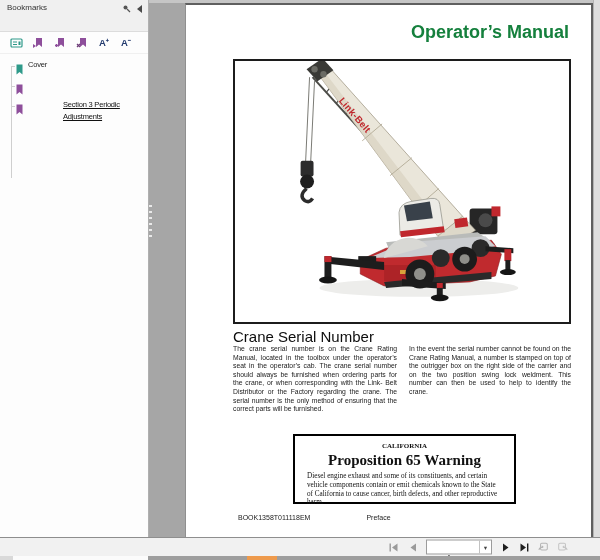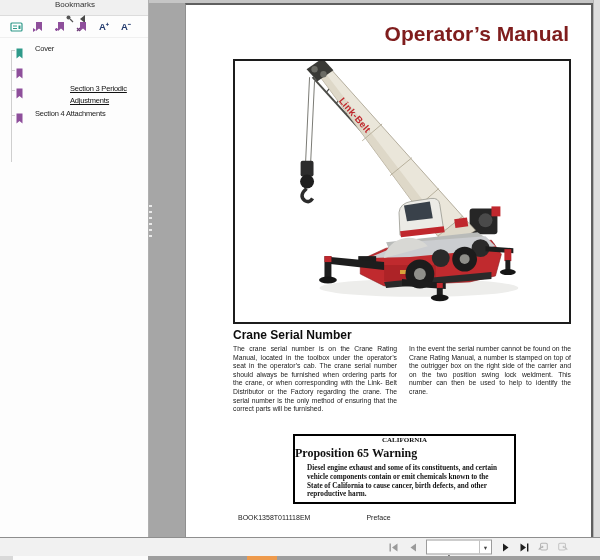--- a/index.html
+++ b/index.html
@@ -3,59 +3,59 @@
 <meta charset="utf-8">
 <style>
   html,body{margin:0;padding:0;width:600px;height:560px;overflow:hidden;
     font-family:"Liberation Sans",sans-serif;background:#a6a6a6;}
   .app{position:absolute;inset:0;width:600px;height:560px;}
 
   
   .bm-panel{position:absolute;left:0;top:0;width:148px;bottom:22px;background:#fdfdfd;
     border-right:1px solid #b0b0b0;z-index:4;}
   .bm-header{height:15px;background:#f0f0f0;border-bottom:1px solid #dcdcdc;
-    display:flex;align-items:center;padding:0 5px 0 7px;flex-direction:column;}
+    display:flex;align-items:center;padding:0 5px 16px 7px;}
   .bm-header-title{font-size:8px;color:#333;flex:1;}
   .bm-header-icons{display:flex;align-items:center;gap:5px;color:#555;}
   .bm-toolbar{height:21px;display:flex;align-items:center;padding-left:5px;gap:0;
     border-bottom:1px solid #f0f0f0;}
   .tb-btn{width:22px;height:18px;display:flex;align-items:center;justify-content:center;cursor:pointer;}
   .tb-text{font-size:9.5px;font-weight:bold;color:#223a6e;line-height:10px;}
   .bm-list{position:relative;margin:5px 0 0 11px;}
   .bm-list::before{content:"";position:absolute;left:0;top:7px;height:112px;width:1px;background:#cfcfcf;}
-  .bm-item{position:relative;display:flex;align-items:flex-start;padding-left:4px;cursor:pointer;gap:7px;}
+  .bm-item{position:relative;display:flex;align-items:flex-start;padding-left:4px;cursor:pointer;}
   .bm-item::before{content:"";position:absolute;left:0;top:7px;width:4px;height:1px;background:#cfcfcf;}
   .bm-icon{flex:0 0 9px;margin:2px 4px 0 0;}
   .bm-label{font-size:7.5px;letter-spacing:-0.2px;line-height:12.4px;color:#222;}
   .bm-item.selected .bm-label{text-decoration:underline;color:#111;margin-left:35px;}
 
   
   .doc-area{position:absolute;left:148px;right:0;top:0;bottom:22px;background:#a6a6a6;}
   .doc-top-strip{position:absolute;top:0;left:0;right:6px;height:3px;background:#c6c6c6;}
   .resize-handle{position:absolute;left:1px;top:205px;width:3px;height:36px;cursor:col-resize;
     background:repeating-linear-gradient(to bottom,#e9e9e9 0 2px,transparent 2px 6px);}
   .scroll-strip{position:absolute;right:0;top:0;width:6px;bottom:0;background:#dedede;border-left:1px solid #b3b3b3;}
   .page{position:absolute;left:37px;top:3px;width:405px;height:535px;background:#ffffff;
     border-top:2px solid #5f5f5f;border-right:2px solid #5f5f5f;border-left:1px solid #8f8f8f;}
 
-  .page-title{position:absolute;top:17px;right:22px;font-size:21px;font-weight:bold;color:#7f1d1d;}
+  .page-title{position:absolute;top:17px;right:22px;font-size:18px;font-weight:bold;color:#15803d;}
   .figure-box{position:absolute;left:47px;top:54px;width:334px;height:261px;border:2px solid #1c1c1c;
     background:#fff;overflow:hidden;}
   .figure-box svg{display:block;width:100%;height:100%;}
 
-  .serial-heading{position:absolute;left:47px;top:323px;font-size:12px;font-weight:bold;color:#0d0d0d;}
+  .serial-heading{position:absolute;left:47px;top:323px;font-size:15px;font-weight:normal;color:#0d0d0d;}
   .col{position:absolute;top:340px;font-size:6.8px;line-height:8.6px;color:#1a1a1a;text-align:justify;}
   .col-left{left:47px;width:164px;}
   .col-right{left:223px;width:162px;}
 
   .warning-box{position:absolute;left:107px;top:429px;width:219px;height:66px;border:2px solid #000;
     font-family:"Liberation Serif",serif;color:#111;}
-  .warn-t1{text-align:center;font-size:7px;font-weight:bold;}
-  .warn-t2{text-align:left;font-size:12px;font-weight:bold;margin-top:2px;}
-  .warn-body{font-size:7.2px;font-weight:bold;line-height:8.8px;padding:3px 12px 0 12px;text-align:left;}
+  .warn-t1{text-align:center;font-size:7px;font-weight:bold;margin-top:6px;}
+  .warn-t2{text-align:center;font-size:15px;font-weight:bold;margin-top:2px;}
+  .warn-body{font-size:7.2px;font-weight:normal;line-height:8.8px;padding:3px 12px 0 12px;text-align:left;}
 
   .footer-left{position:absolute;left:52px;top:509px;font-size:7px;color:#222;}
   .footer-center{position:absolute;left:0;right:20px;top:509px;text-align:center;font-size:7px;color:#222;}
 
   
   .statusbar{position:absolute;left:0;right:0;bottom:4px;height:18px;background:#f1f1f1;
     border-top:1px solid #8e8e8e;z-index:5;}
   .nav-cluster{position:absolute;right:32px;top:50%;transform:translateY(-50%);
     display:flex;align-items:center;gap:8px;}
   .nav-btn{width:11px;height:11px;display:flex;align-items:center;justify-content:center;cursor:pointer;}
@@ -148,28 +148,20 @@
             </svg>
         </span>
       </div>
       <div class="bm-item selected">
         <span class="bm-icon">
           <svg width="9" height="11" viewBox="0 0 9 11">
               <path d="M1.5 0.5 h6 v10 l-3 -2.6 -3 2.6 Z" fill="#8e4f9b"></path>
             </svg>
         </span>
         <span class="bm-label">Section 3 Periodic Adjustments</span>
-      </div>
-      <div class="bm-item">
-        <span class="bm-icon">
-          <svg width="9" height="11" viewBox="0 0 9 11">
-              <path d="M1.5 0.5 h6 v10 l-3 -2.6 -3 2.6 Z" fill="#8e4f9b"></path>
-            </svg>
-        </span>
-        <span class="bm-label">Section 4 Attachments</span>
       </div>
     </div>
   </aside>
 
   <main class="doc-area">
     <div class="doc-top-strip"></div>
     <div class="resize-handle"></div>
 
     <div class="page">
       <div class="page-title">Operator’s Manual</div>

